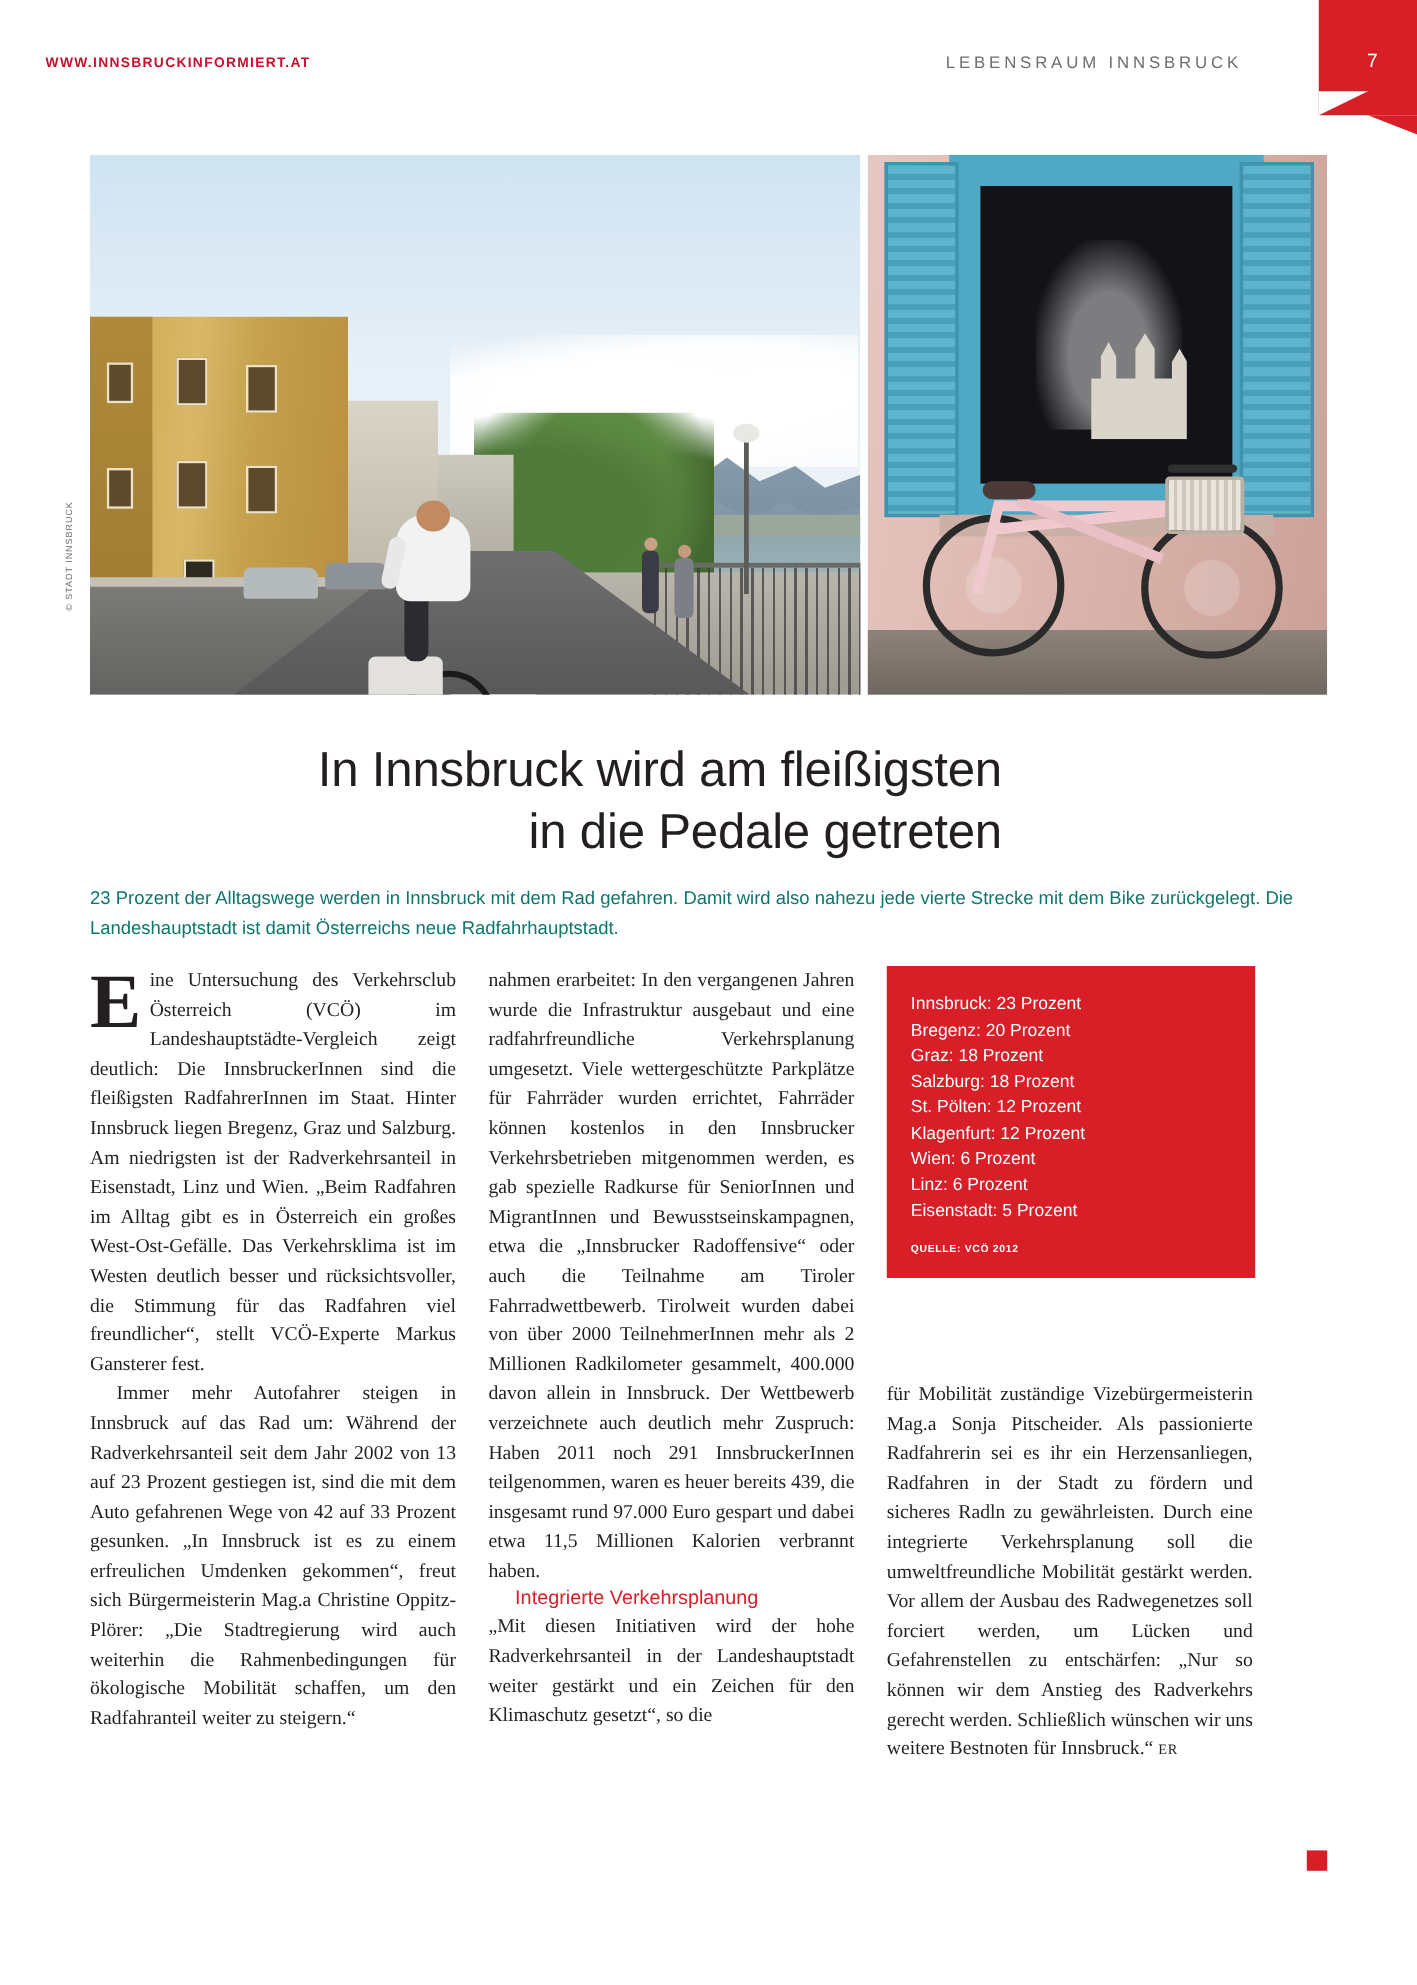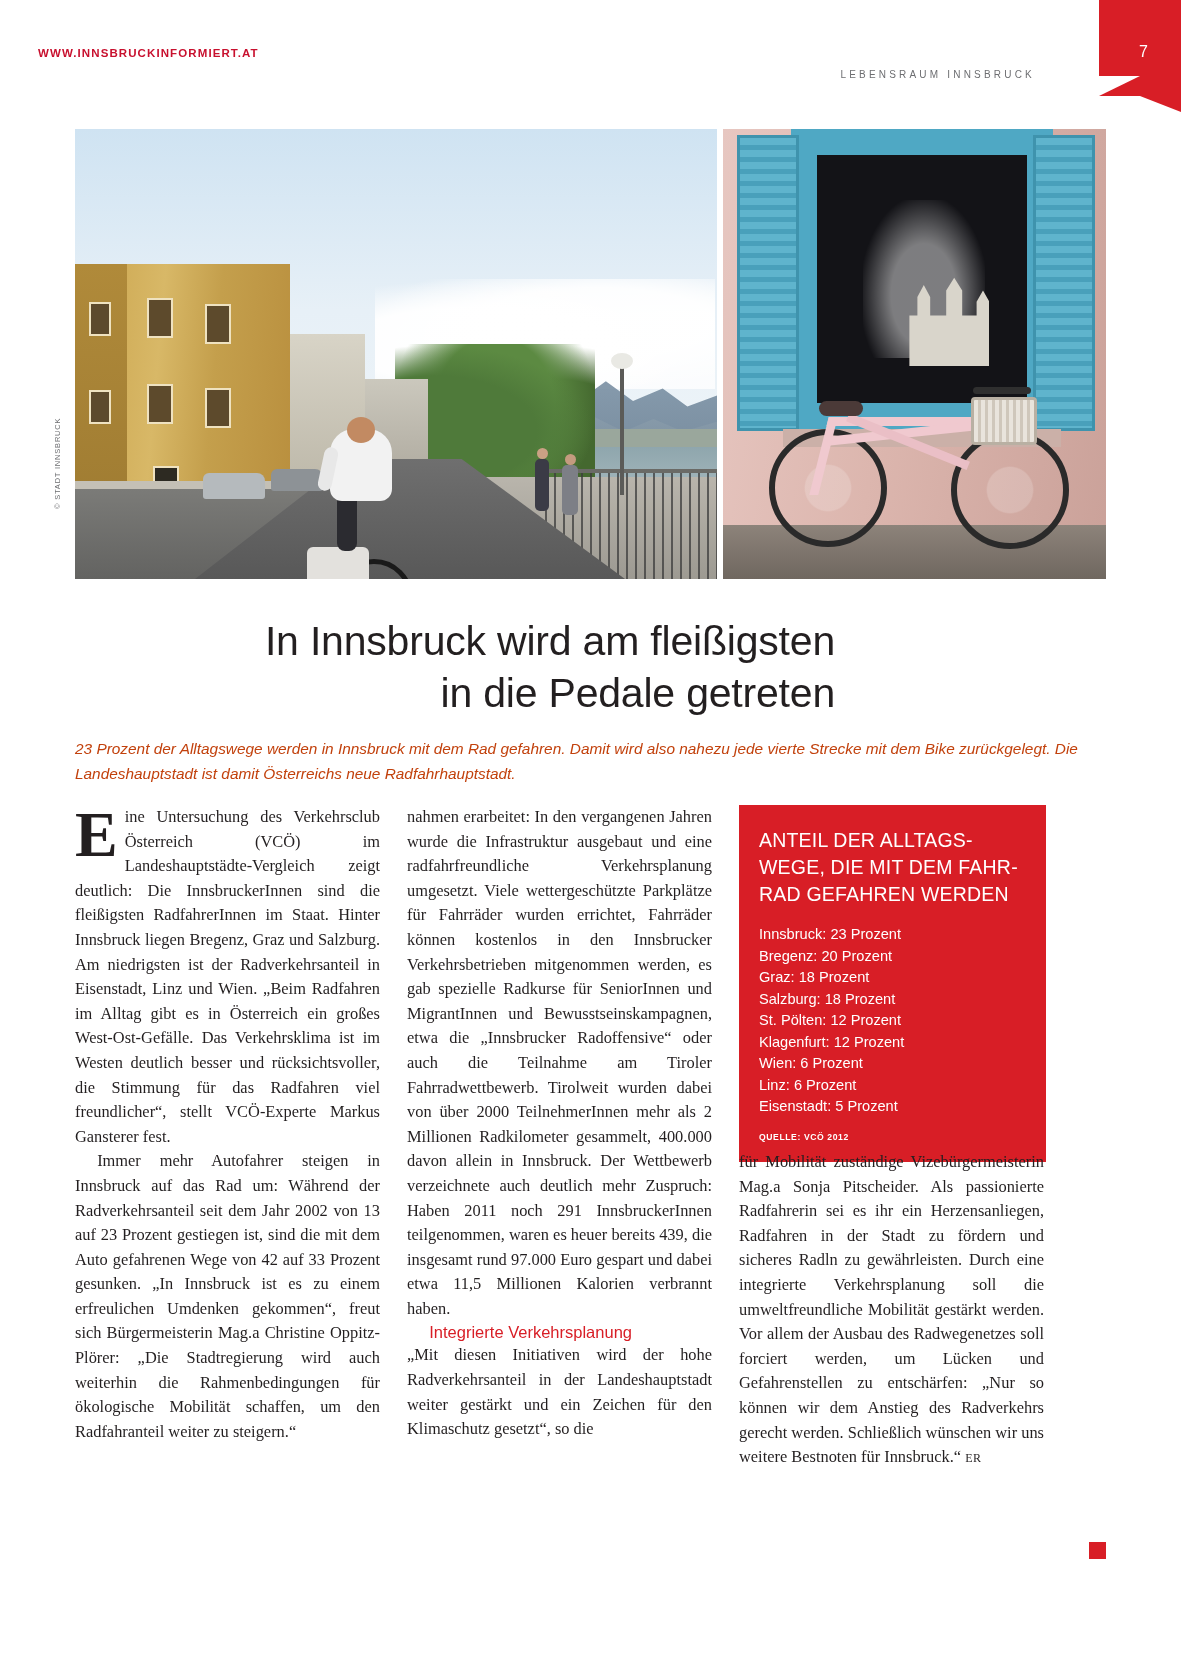--- a/index.html
+++ b/index.html
@@ -25,25 +25,24 @@
     position: absolute;
     left: 38px; top: 47px;
     font-size: 11.5px;
     letter-spacing: 1.1px;
     color: #c8102e;
     font-weight: 700;
   }
   .header-section {
     position: absolute;
     right: 146px; top: 44px;
-    font-size: 10px;
+    font-size: 14px;
     letter-spacing: 3.2px;
     color: #6d6e71;
     font-weight: 400;
-    margin-top: 25px;
   }
   .page-tab {
     position: absolute;
     right: 0; top: 0;
     width: 82px;
     height: 96px;
     background: #d81e26;
   }
   .page-tab::after {
     content: "";
@@ -320,23 +319,22 @@
     color: #231f20;
     letter-spacing: -0.2px;
     text-align: right;
   }
   .lead {
     position: absolute;
     left: 75px; top: 736px;
     width: 1030px;
     font-size: 15.4px;
     line-height: 25px;
-    color: #c2410c;
+    color: #0f766e;
     font-weight: 400;
-    font-style: italic;
   }
 
   
   .col {
     position: absolute;
     font-family: "Liberation Serif", serif;
     font-size: 16.4px;
     line-height: 24.6px;
     text-align: justify;
     color: #231f20;
@@ -494,21 +492,20 @@
   <p>Immer mehr Autofahrer steigen in Innsbruck auf das Rad um: Während der Radverkehrsanteil seit dem Jahr 2002 von 13 auf 23 Prozent gestiegen ist, sind die mit dem Auto gefahrenen Wege von 42 auf 33 Prozent gesunken. „In Innsbruck ist es zu einem erfreulichen Umdenken gekommen“, freut sich Bürgermeisterin Mag.a Christine Oppitz-Plörer: „Die Stadtregierung wird auch weiterhin die Rahmenbedingungen für ökologische Mobilität schaffen, um den Radfahranteil weiter zu steigern.“</p>
 </div>
 
 <div class="col col2">
   <p class="first">nahmen erarbeitet: In den vergangenen Jahren wurde die Infrastruktur ausgebaut und eine radfahrfreundliche Verkehrsplanung umgesetzt. Viele wettergeschützte Parkplätze für Fahrräder wurden errichtet, Fahrräder können kostenlos in den Innsbrucker Verkehrsbetrieben mitgenommen werden, es gab spezielle Radkurse für SeniorInnen und MigrantInnen und Bewusstseinskampagnen, etwa die „Innsbrucker Radoffensive“ oder auch die Teilnahme am Tiroler Fahrradwettbewerb. Tirolweit wurden dabei von über 2000 TeilnehmerInnen mehr als 2 Millionen Radkilometer gesammelt, 400.000 davon allein in Innsbruck. Der Wettbewerb verzeichnete auch deutlich mehr Zuspruch: Haben 2011 noch 291 InnsbruckerInnen teilgenommen, waren es heuer bereits 439, die insgesamt rund 97.000 Euro gespart und dabei etwa 11,5 Millionen Kalorien verbrannt haben.</p>
   <p class="subhead">Integrierte Verkehrsplanung</p>
   <p class="first">„Mit diesen Initiativen wird der hohe Radverkehrsanteil in der Landeshauptstadt weiter gestärkt und ein Zeichen für den Klimaschutz gesetzt“, so die</p>
 </div>
 
 <aside class="infobox">
-  <h3>ANTEIL DER ALLTAGS-WEGE, DIE MIT DEM FAHR-RAD GEFAHREN WERDEN</h3>
   <ul>
     <li>Innsbruck: 23 Prozent</li>
     <li>Bregenz: 20 Prozent</li>
     <li>Graz: 18 Prozent</li>
     <li>Salzburg: 18 Prozent</li>
     <li>St. Pölten: 12 Prozent</li>
     <li>Klagenfurt: 12 Prozent</li>
     <li>Wien: 6 Prozent</li>
     <li>Linz: 6 Prozent</li>
     <li>Eisenstadt: 5 Prozent</li>

